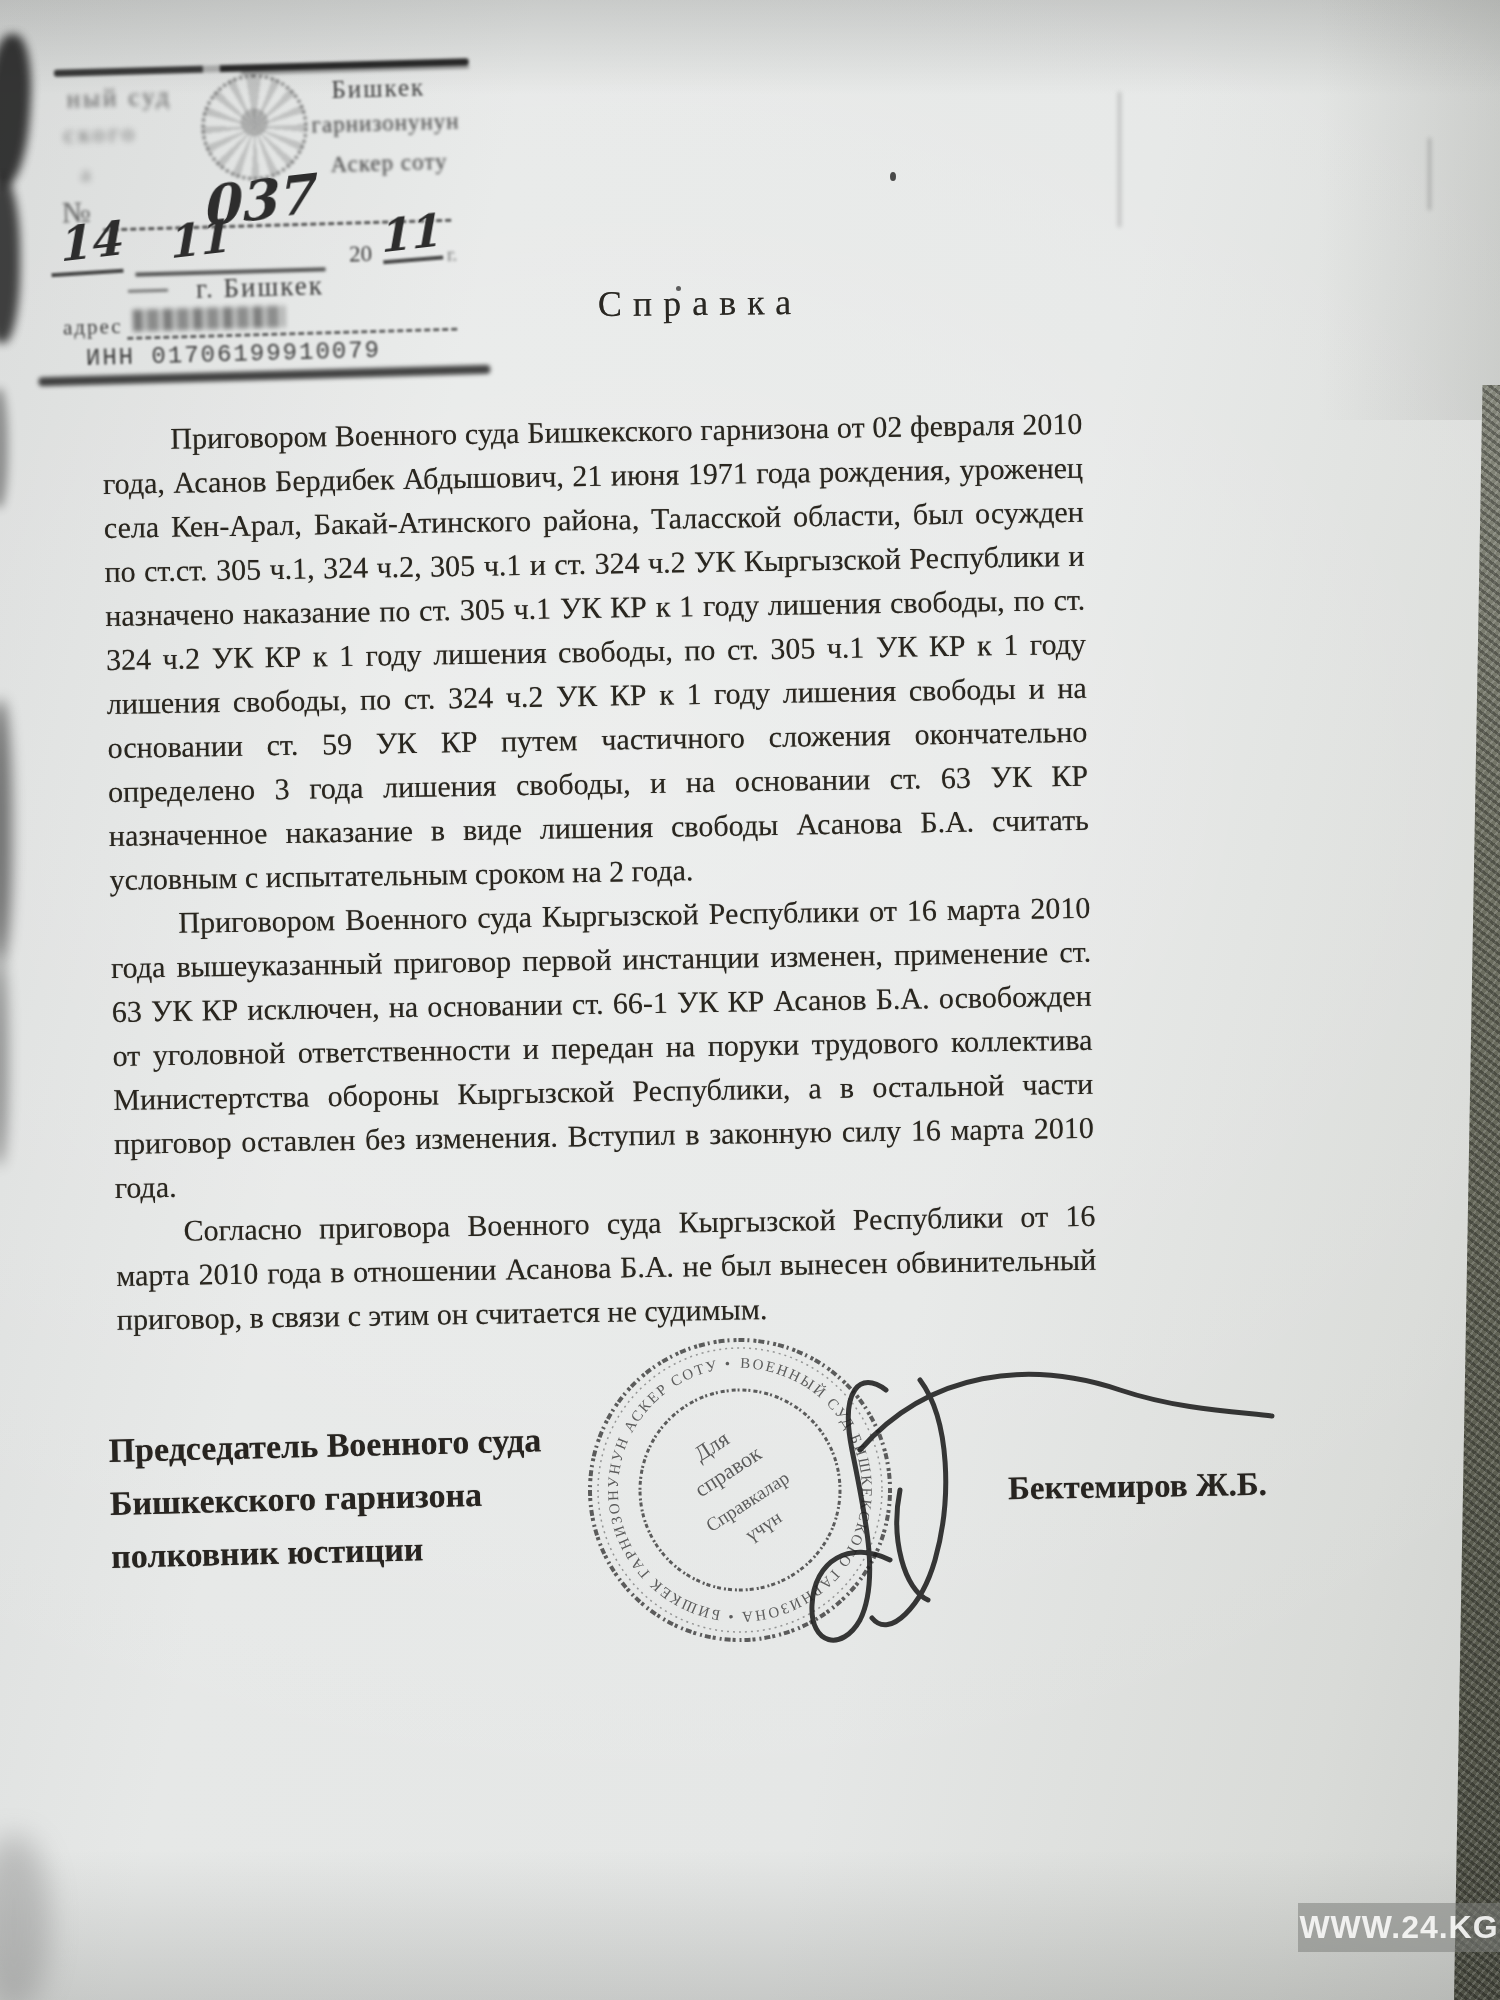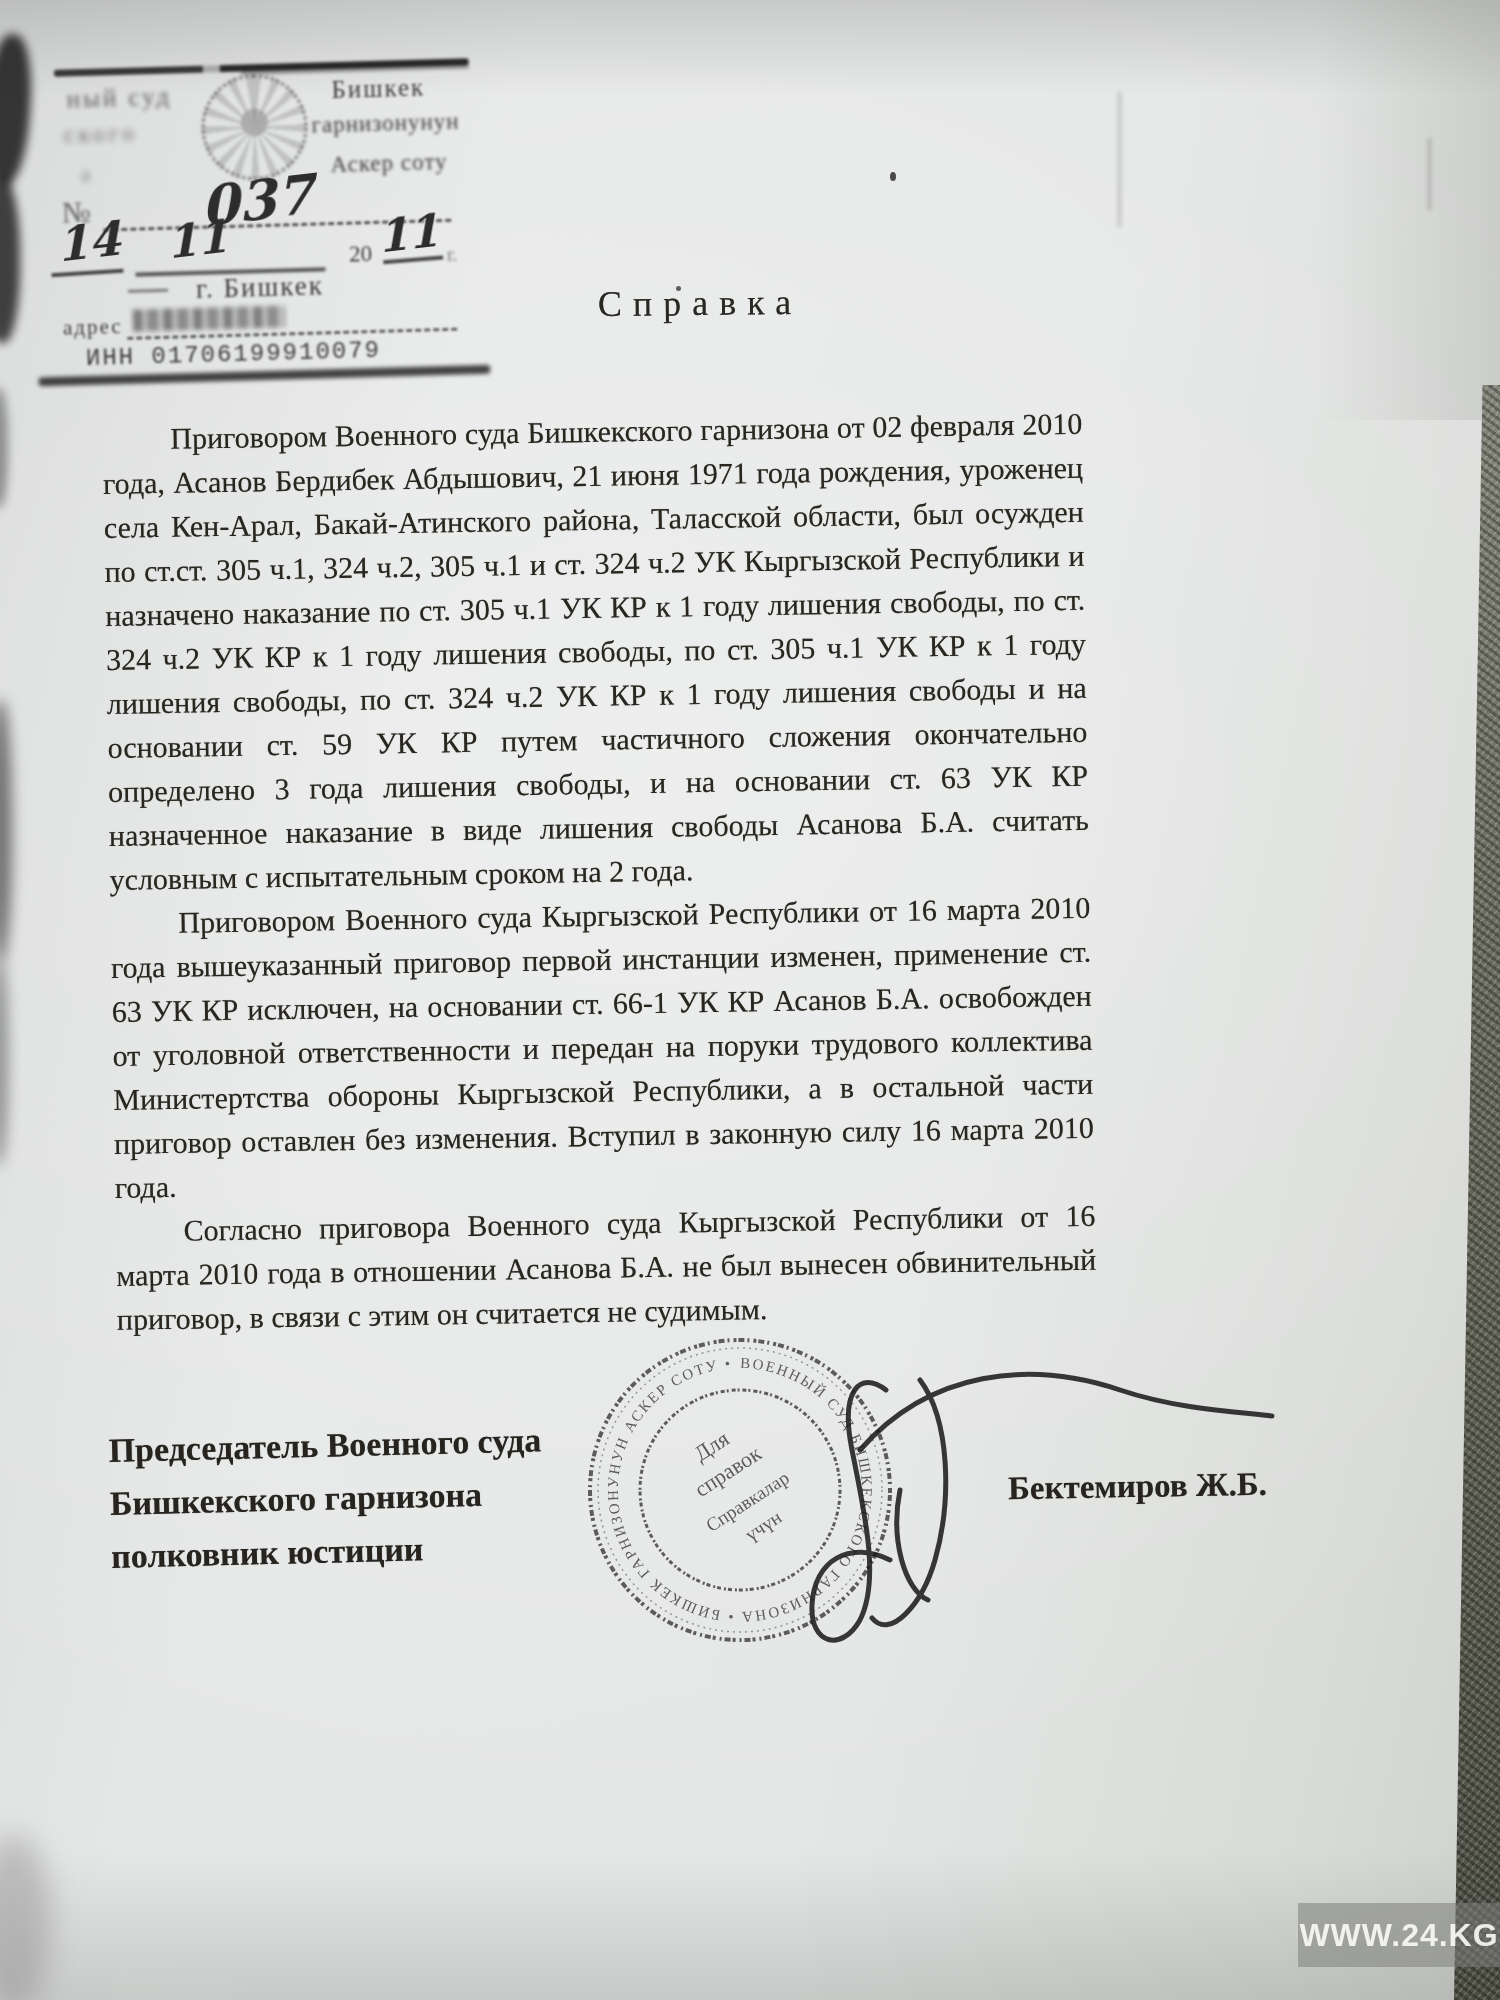--- a/index.html
+++ b/index.html
@@ -83,21 +83,21 @@
   .sig-title{left:108px;top:1424px;font-size:34px;font-weight:bold;line-height:53px;color:#272420;
     transform:rotate(-1.4deg);transform-origin:0 0;text-shadow:0 0 .8px rgba(45,42,35,.5);white-space:nowrap;}
   .sig-name{left:1008px;top:1468px;font-size:33px;font-weight:bold;color:#272420;
     transform:rotate(-1deg);text-shadow:0 0 .8px rgba(45,42,35,.5);white-space:nowrap;}
 
   
   .round-stamp{left:575px;top:1325px;width:330px;height:330px;filter:blur(.7px);opacity:.82;}
   .signature{left:560px;top:1300px;width:760px;height:380px;filter:blur(.3px);}
 
   
-  .watermark{left:1298px;top:1903px;width:202px;height:64px;background:rgba(125,127,124,.55);
+  .watermark{left:1298px;top:1903px;width:202px;height:49px;background:rgba(125,127,124,.55);
     display:flex;align-items:center;justify-content:center;z-index:5;}
   .watermark span{font-family:"Liberation Sans",sans-serif;font-weight:bold;font-size:32px;
     color:rgba(250,250,248,.9);letter-spacing:1px;}
 </style>
 </head>
 <body>
 
 <div class="photo">
   <div class="abs shade-top"></div>
   <div class="abs shade-bottom"></div>

